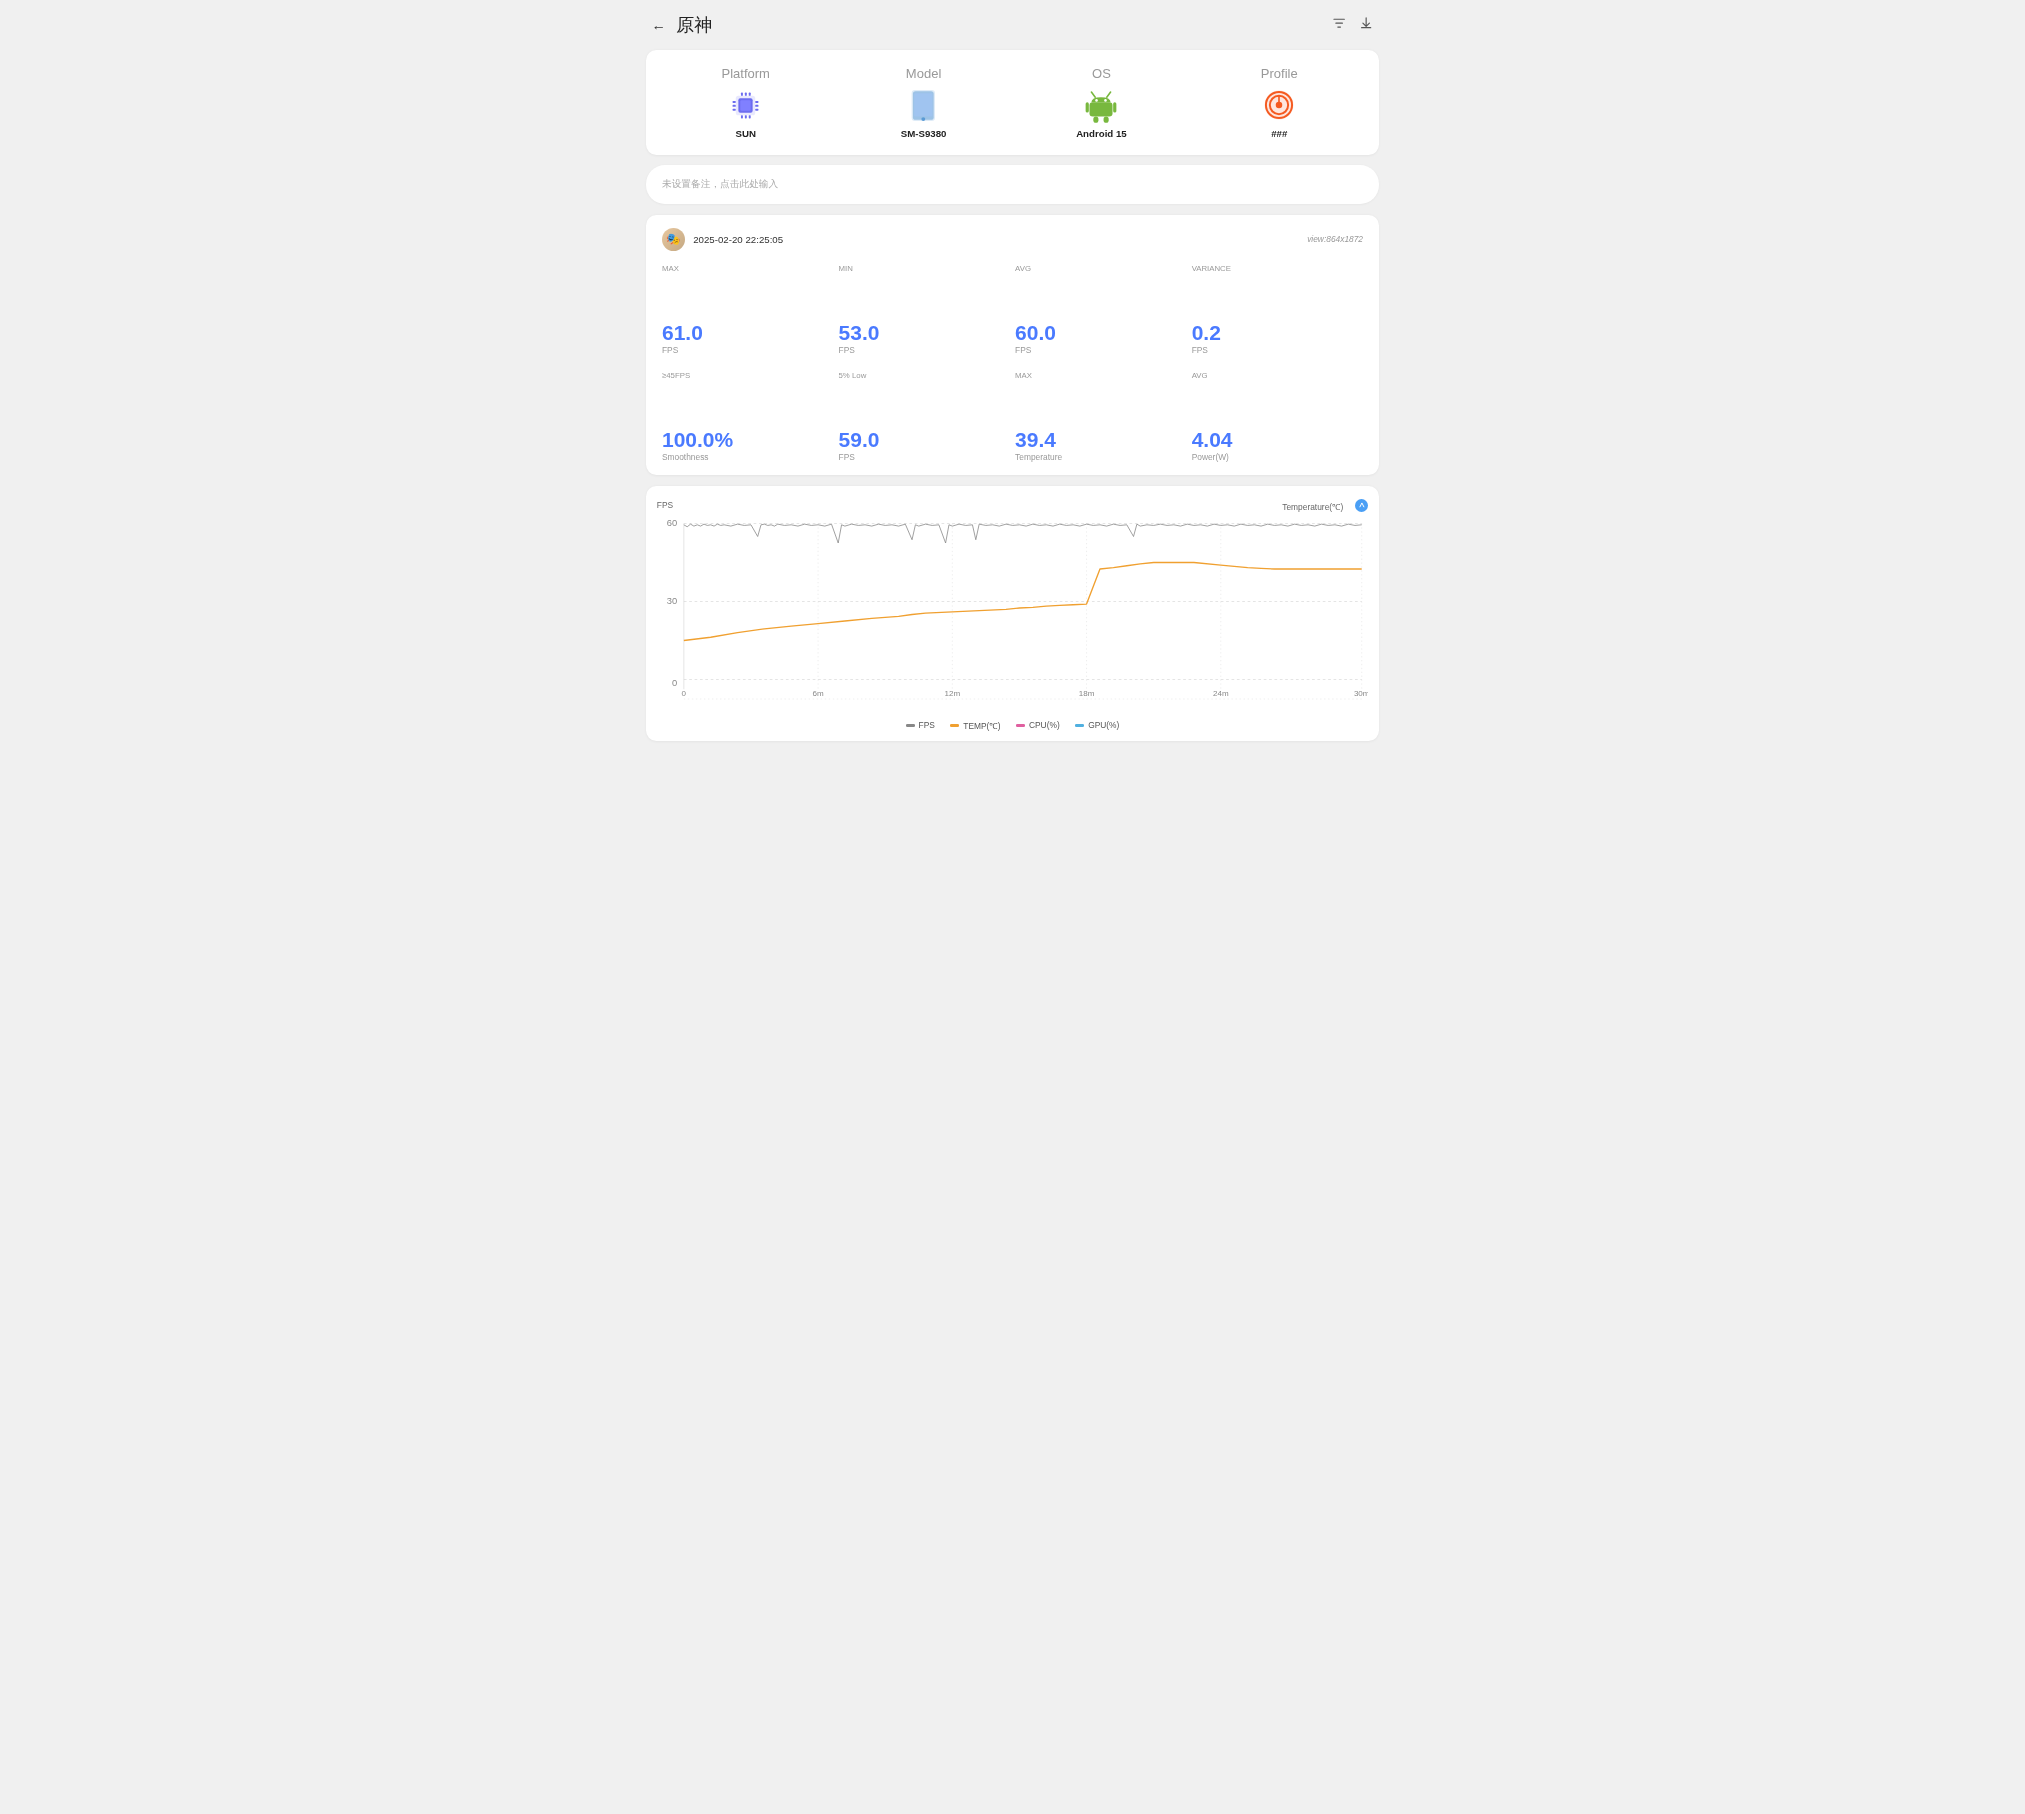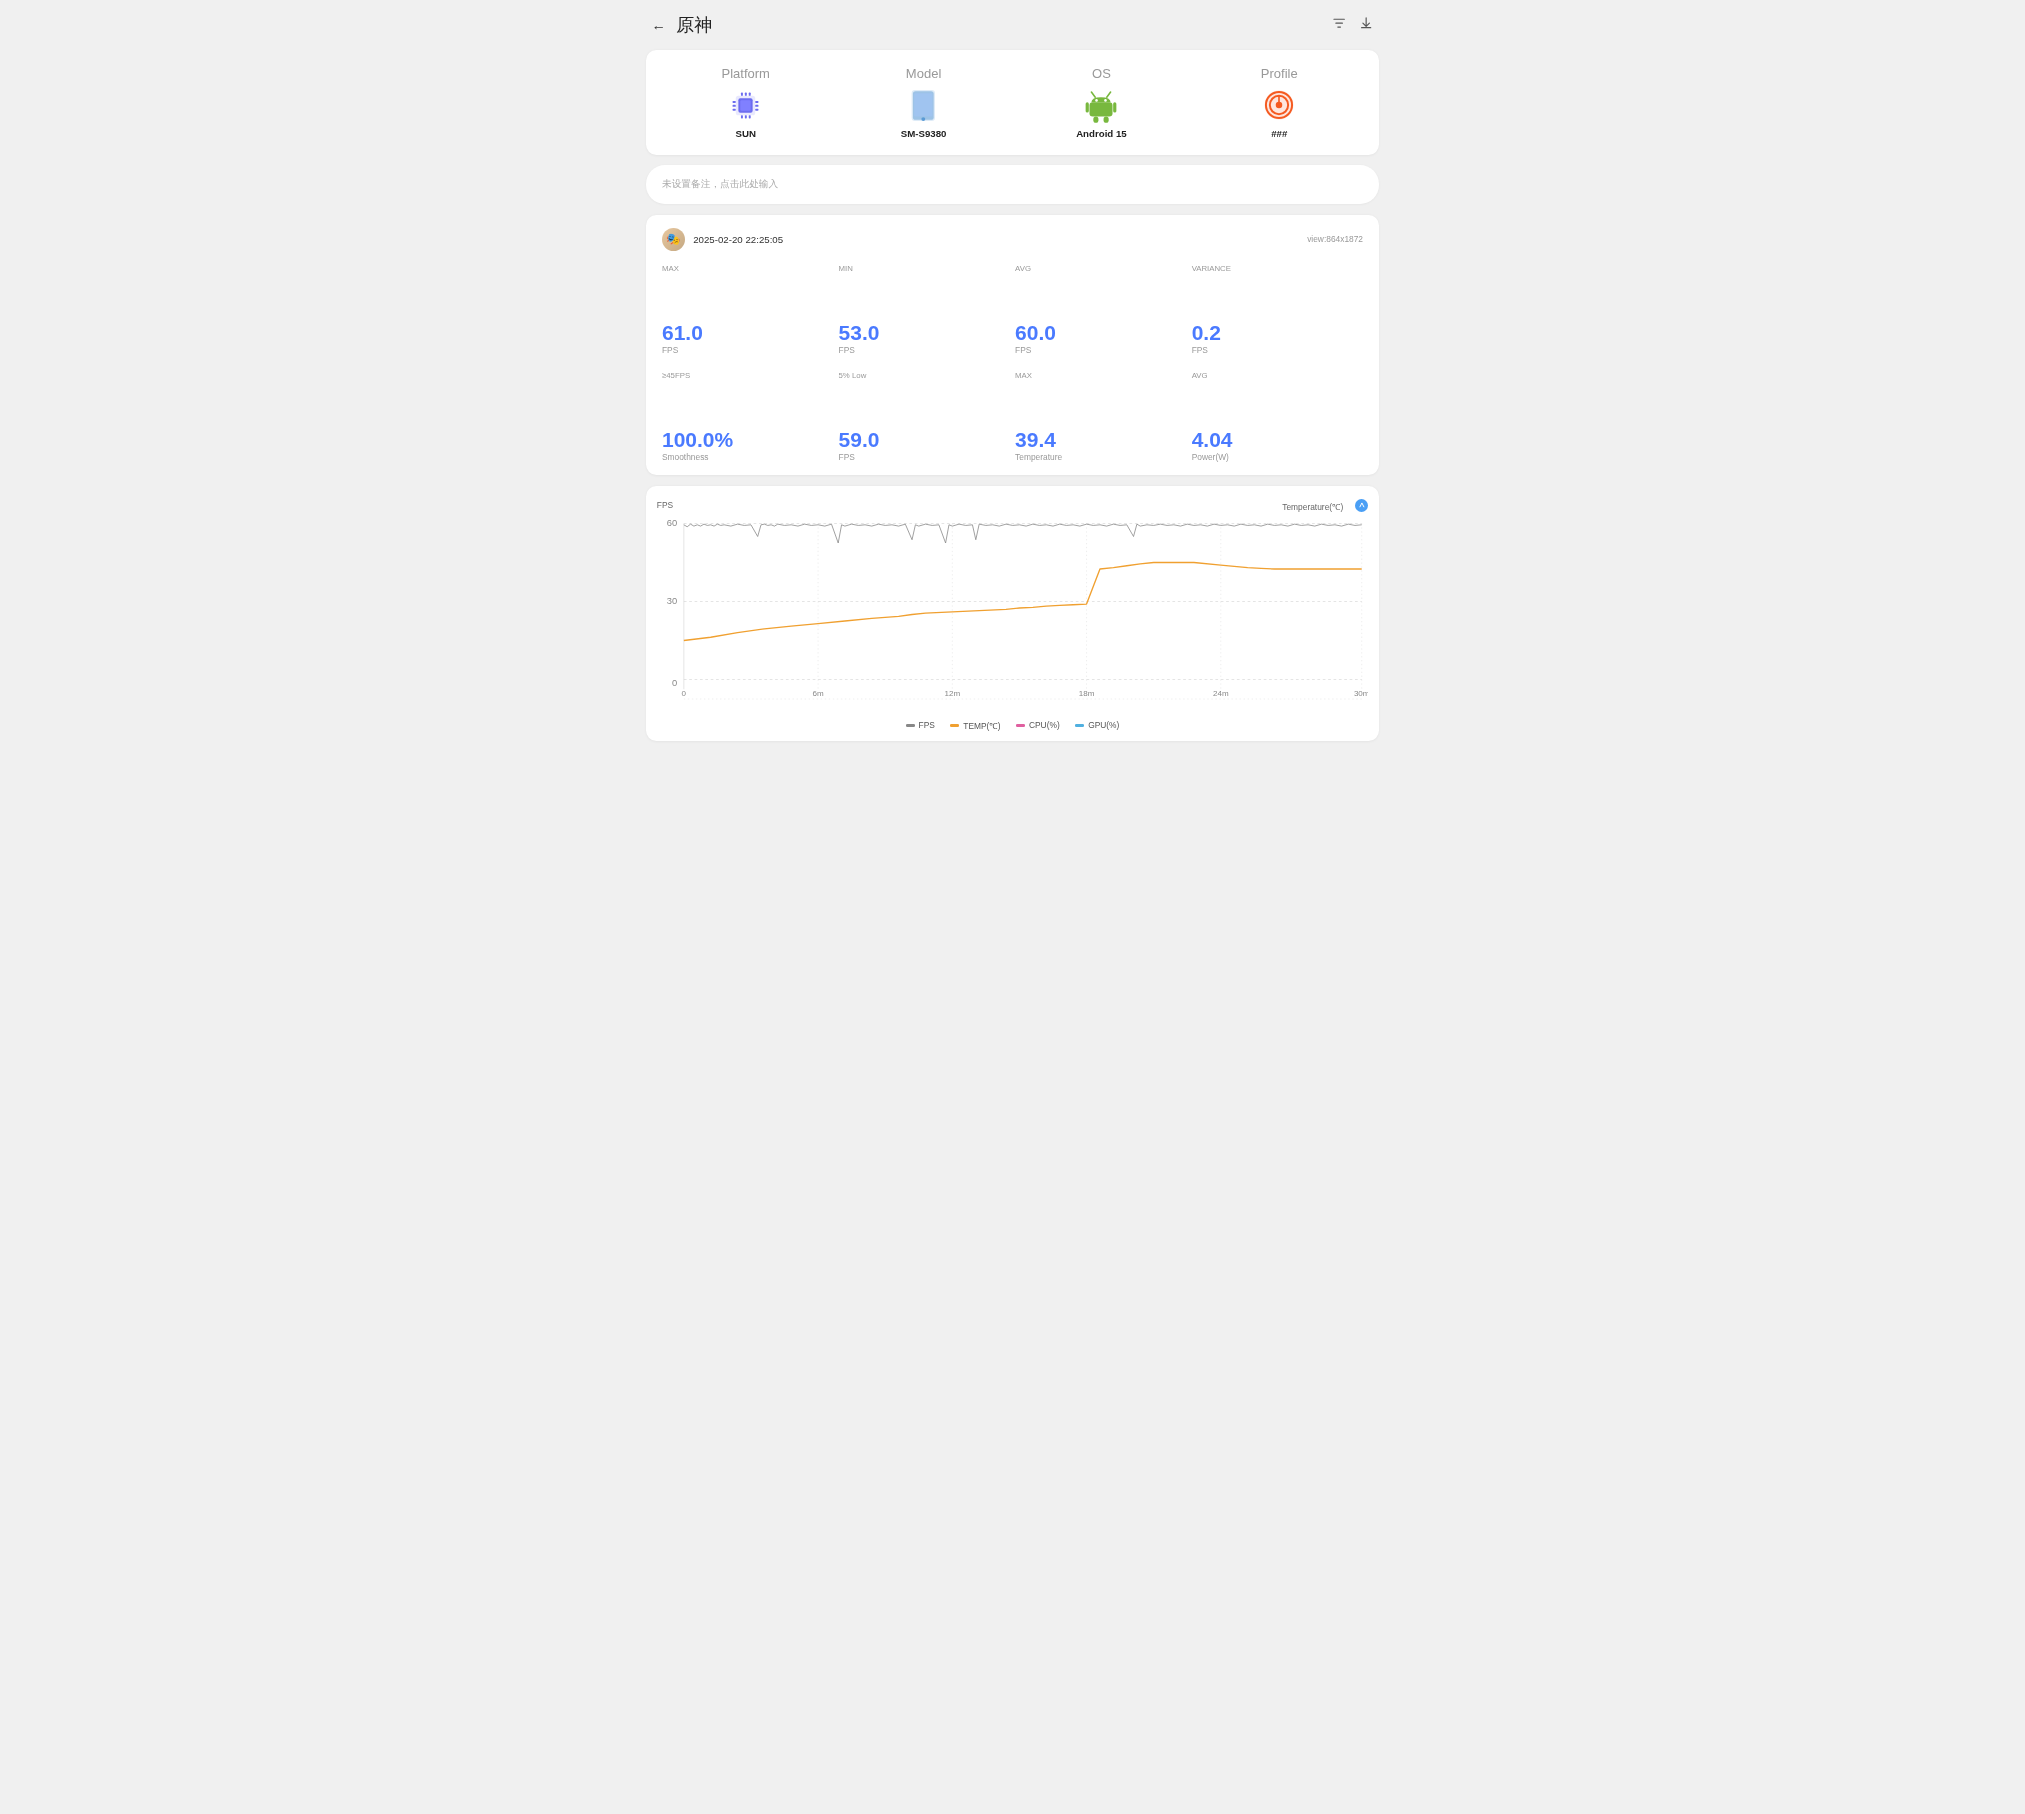--- a/index.html
+++ b/index.html
@@ -133,20 +133,21 @@
       justify-content: center;
       font-size: 11.7px;
     }
     .stats-timestamp {
       font-size: 9.7px;
       color: #333;
     }
     .stats-view {
       font-size: 8.4px;
       color: #999;
+      font-style: italic;
     }
     .stats-grid {
       display: grid;
       grid-template-columns: repeat(4, 1fr);
       gap: 10.4px 5.2px;
     }
     .stat-item {
     }
     .stat-label {
       font-size: 7.8px;

